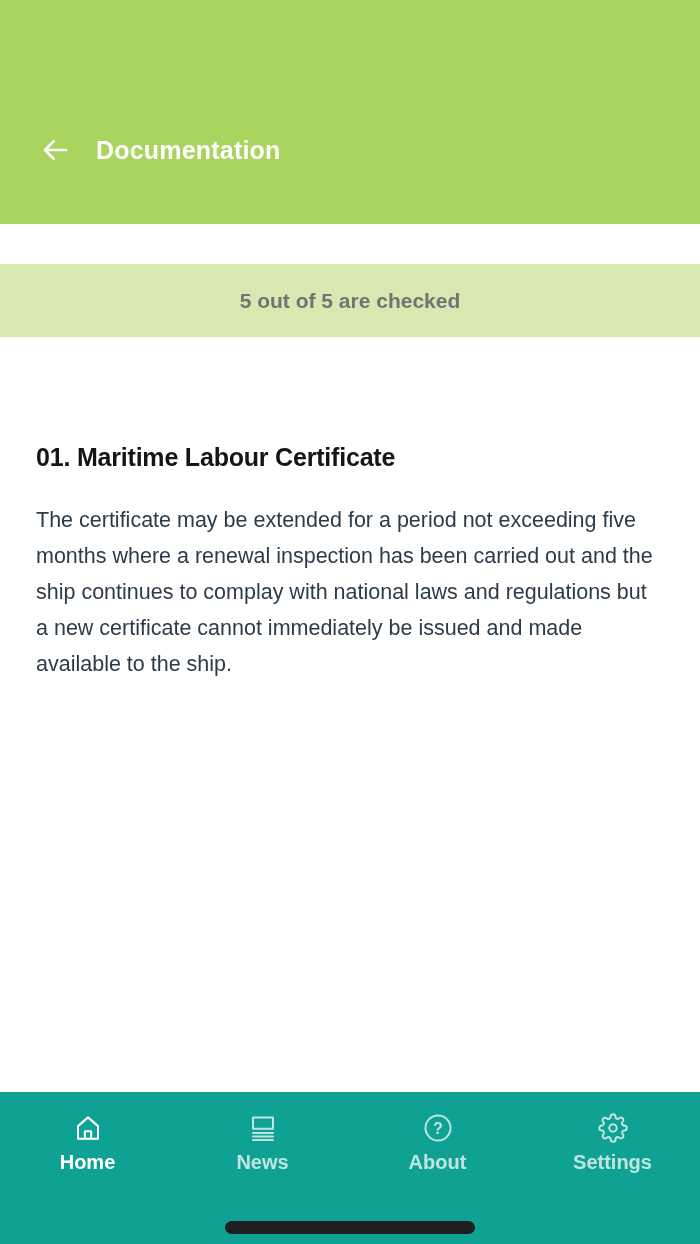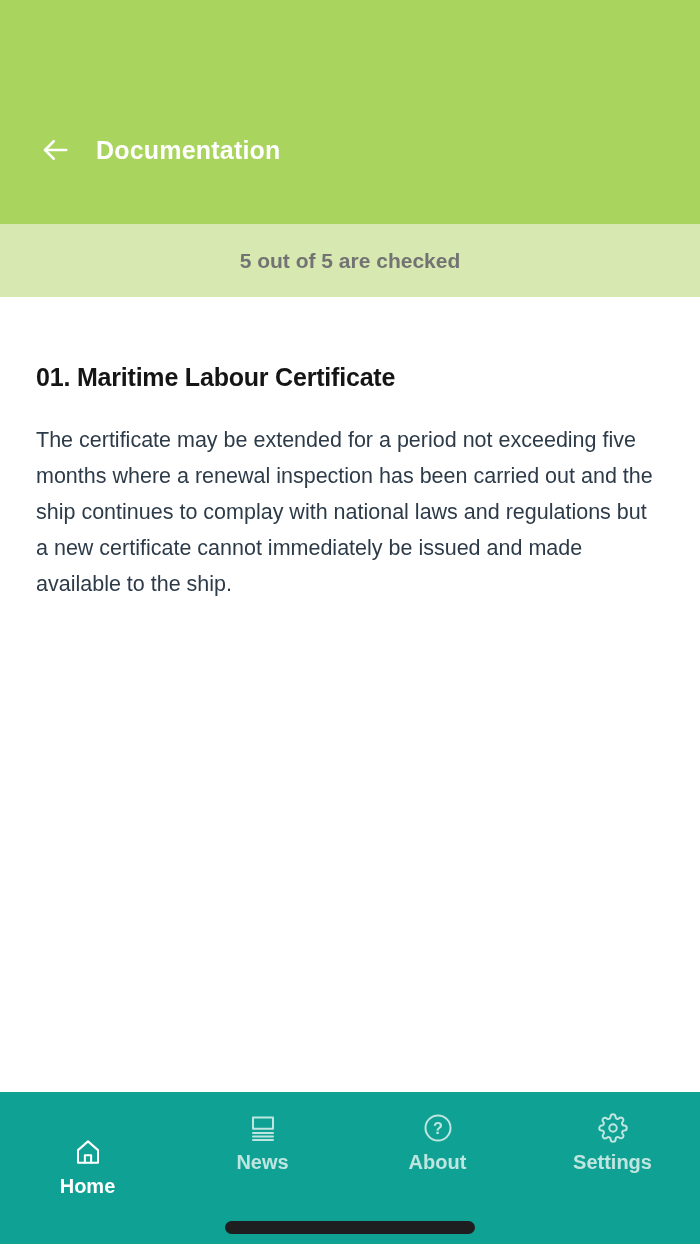--- a/index.html
+++ b/index.html
@@ -2,21 +2,21 @@
 <html><head>
 <meta charset="utf-8">
 <style>
   * { box-sizing: border-box; margin: 0; padding: 0; }
   html, body { width: 700px; }
   body { font-family: "Liberation Sans", sans-serif; }
 
   .screen {
     width: 700px; height: 1244px;
     display: flex; flex-direction: column;
-    background: #ffffff; overflow: hidden;
+    background: #ffffff; overflow: hidden; gap: 40px;
   }
 
   
   .header {
     height: 224px; flex: none;
     background: #a9d45d;
     position: relative;
   }
   .header-row {
     position: absolute; left: 36px; top: 131px;
@@ -69,21 +69,21 @@
     display: flex; align-items: stretch;
     position: relative;
   }
   .nav-item {
     flex: 1 1 0;
     display: flex; flex-direction: column; align-items: center;
     padding-top: 21px; gap: 8px;
     color: #bfe5e0; cursor: pointer;
     background: none; border: none;
   }
-  .nav-item.active { color: #ffffff; margin-top: 24px; }
+  .nav-item.active { color: #ffffff; }
   .nav-icon { width: 30px; height: 30px; display: block; }
   .nav-label {
     font-size: 20px; font-weight: 700;
     font-family: "Liberation Sans", sans-serif;
   }
   .home-indicator {
     position: absolute; bottom: 10px; left: 50%;
     transform: translateX(-50%);
     width: 250px; height: 13px; border-radius: 7px;
     background: #1e1e20;

